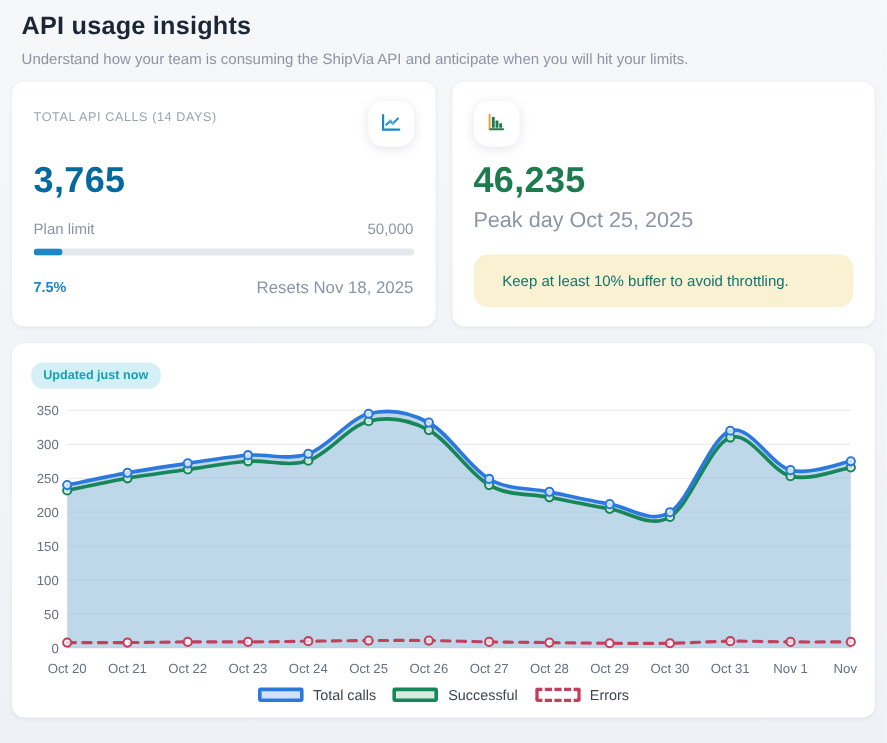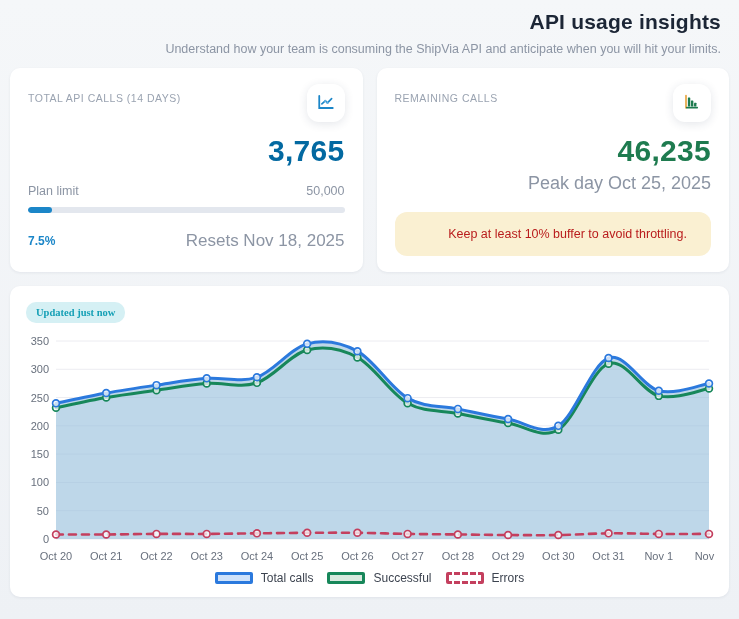--- a/index.html
+++ b/index.html
@@ -2,21 +2,21 @@
 <html><head>
 <meta charset="utf-8">
 <style>
   * { box-sizing: border-box; margin: 0; padding: 0; }
   html, body { width: 739px; height: 619px; overflow: hidden; }
   body {
     font-family: "Liberation Sans", sans-serif;
     background: linear-gradient(#f5f7f9, #eef1f5);
     color: #202c3e;
   }
-  .page { width: 739px; height: 573px; padding: 8px 10px; text-align: right; }
+  .page { width: 739px; height: 573px; padding: 8px 10px; }
 
   
   .page-header { padding: 2px 8px 0; }
   .page-title { font-size: 21px; font-weight: 700; color: #1c2636; letter-spacing: .2px; }
   .page-subtitle { margin-top: 8px; font-size: 12.5px; color: #8c95a4; }
 
   
   .cards-row { display: flex; gap: 14px; margin-top: 12px; }
   .card {
     background: #fff; border-radius: 10px; flex: 1;
@@ -31,21 +31,21 @@
     box-shadow: 0 2px 10px rgba(30,50,80,.12);
     display: flex; align-items: center; justify-content: center;
   }
   .big-value { font-size: 30px; font-weight: 700; color: #0369a1; margin: 12px 0 16px; letter-spacing: .3px; }
   .big-value.green { color: #1e7b4f; margin-bottom: 5px; }
   .between { display: flex; justify-content: space-between; align-items: center; font-size: 12.5px; color: #8c95a4; }
   .progress { height: 6px; background: #e3e7ee; border-radius: 4px; margin-top: 9px; overflow: hidden; }
   .progress-fill { height: 100%; background: #1b86c8; border-radius: 4px; }
   .pct-row { margin-top: 18px; }
   .pct { color: #1b86c8; font-weight: 700; font-size: 12px; }
-  .muted { color: #8c95a4; font-size: 17px; }
+  .muted { color: #8c95a4; font-size: 14px; }
   .peak-line { font-size: 18px; color: #8c95a4; margin-bottom: 18px; }
   .alert {
     border-radius: 12px; padding: 15px 24px; font-size: 12.5px;
   }
 
   
   .chart-card { margin-top: 14px; padding: 16px 16px 6px; }
   .chart-head { display: flex; justify-content: space-between; align-items: flex-start; }
   .chart-title { font-size: 16.5px; font-weight: 700; color: #1c2636; }
   .chart-subtitle { margin-top: 7px; font-size: 12px; color: #97a0ae; }
@@ -95,43 +95,42 @@
         <div class="progress-fill" id="plan-progress-fill" style="width: 7.5%;"></div>
       </div>
       <div class="between pct-row">
         <span class="pct">7.5%</span>
         <span class="muted">Resets Nov 18, 2025</span>
       </div>
     </section>
 
     <section class="card">
       <div class="card-top">
-        <span class="card-label">REMAINING CALLS</span>
         <button class="icon-btn">
           <span>
             <svg width="18" height="18" viewBox="0 0 24 24">
               <path d="M4 3.5V20" stroke="#e6a23c" stroke-width="2.2" stroke-linecap="round"></path>
               <rect x="6.5" y="6" width="3.2" height="12" rx="0.6" fill="#1e7b4f"></rect>
               <rect x="10.6" y="10" width="3.2" height="8" rx="0.6" fill="#1e7b4f"></rect>
               <rect x="14.7" y="13" width="3.2" height="5" rx="0.6" fill="#1e7b4f"></rect>
               <path d="M5 19.5h14" stroke="#1e7b4f" stroke-width="2.2" stroke-linecap="round"></path>
             </svg>
           </span>
         </button>
       </div>
       <div class="big-value green">46,235</div>
       <div class="peak-line">Peak day Oct 25, 2025</div>
-      <div class="alert" id="buffer-alert" style="background: rgb(250, 240, 210); color: #b91c1c;">Keep at least 10% buffer to avoid throttling.</div>
+      <div class="alert" id="buffer-alert" style="background: rgb(250, 240, 210); color: #0f766e;">Keep at least 10% buffer to avoid throttling.</div>
     </section>
 
   </div>
 
   <section class="card chart-card">
     <div class="chart-head">
-      <span class="badge" id="updated-badge" style="background: rgb(213, 240, 244); color: rgb(22, 160, 182); font-family: Liberation Serif, serif;">Updated just now</span>
+      <span class="badge" id="updated-badge" style="background: rgb(213, 240, 244); color: rgb(22, 160, 182);">Updated just now</span>
     </div>
     <div id="chart-container">
         <svg width="689" height="238">
           <g>
             <line x1="30" y1="208" x2="683" y2="208" stroke="#ececf1" stroke-width="1"></line>
             <text x="23" y="212" text-anchor="end" font-size="11" fill="#68707d">0</text>
             <line x1="30" y1="179.71428571428572" x2="683" y2="179.71428571428572" stroke="#ececf1" stroke-width="1"></line>
             <text x="23" y="183.71428571428572" text-anchor="end" font-size="11" fill="#68707d">50</text>
             <line x1="30" y1="151.42857142857144" x2="683" y2="151.42857142857144" stroke="#ececf1" stroke-width="1"></line>
             <text x="23" y="155.42857142857144" text-anchor="end" font-size="11" fill="#68707d">100</text>

